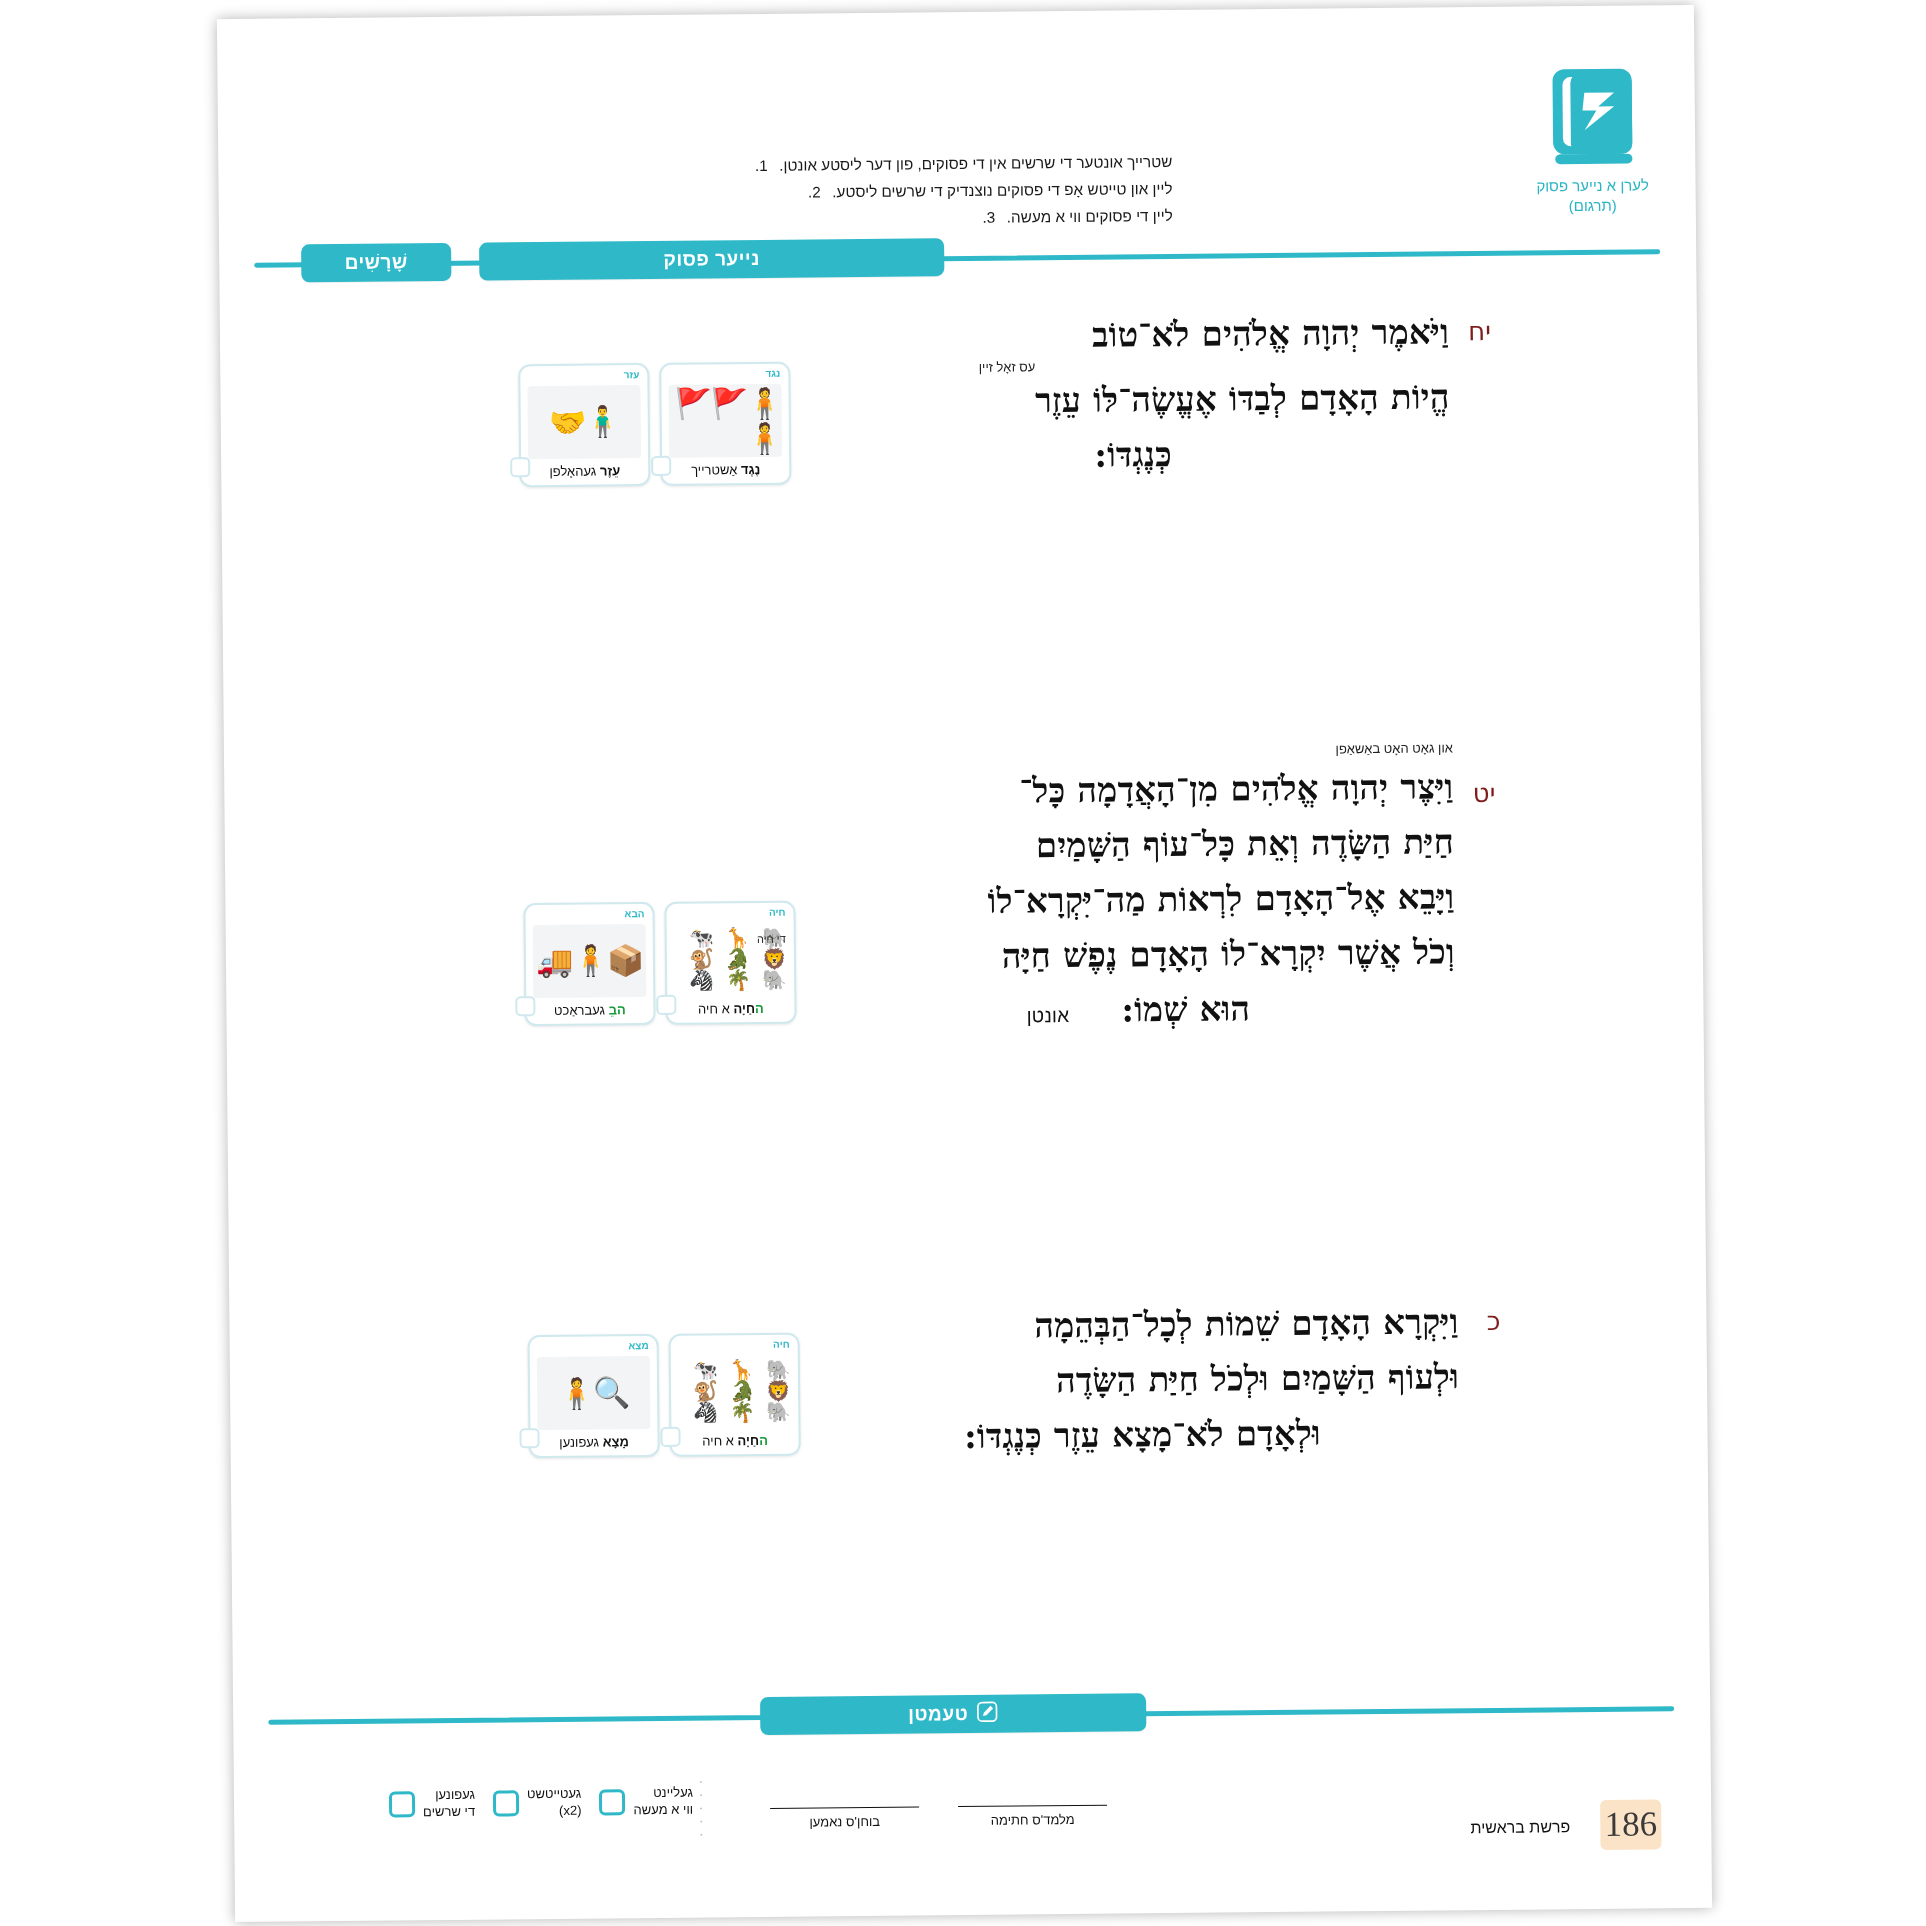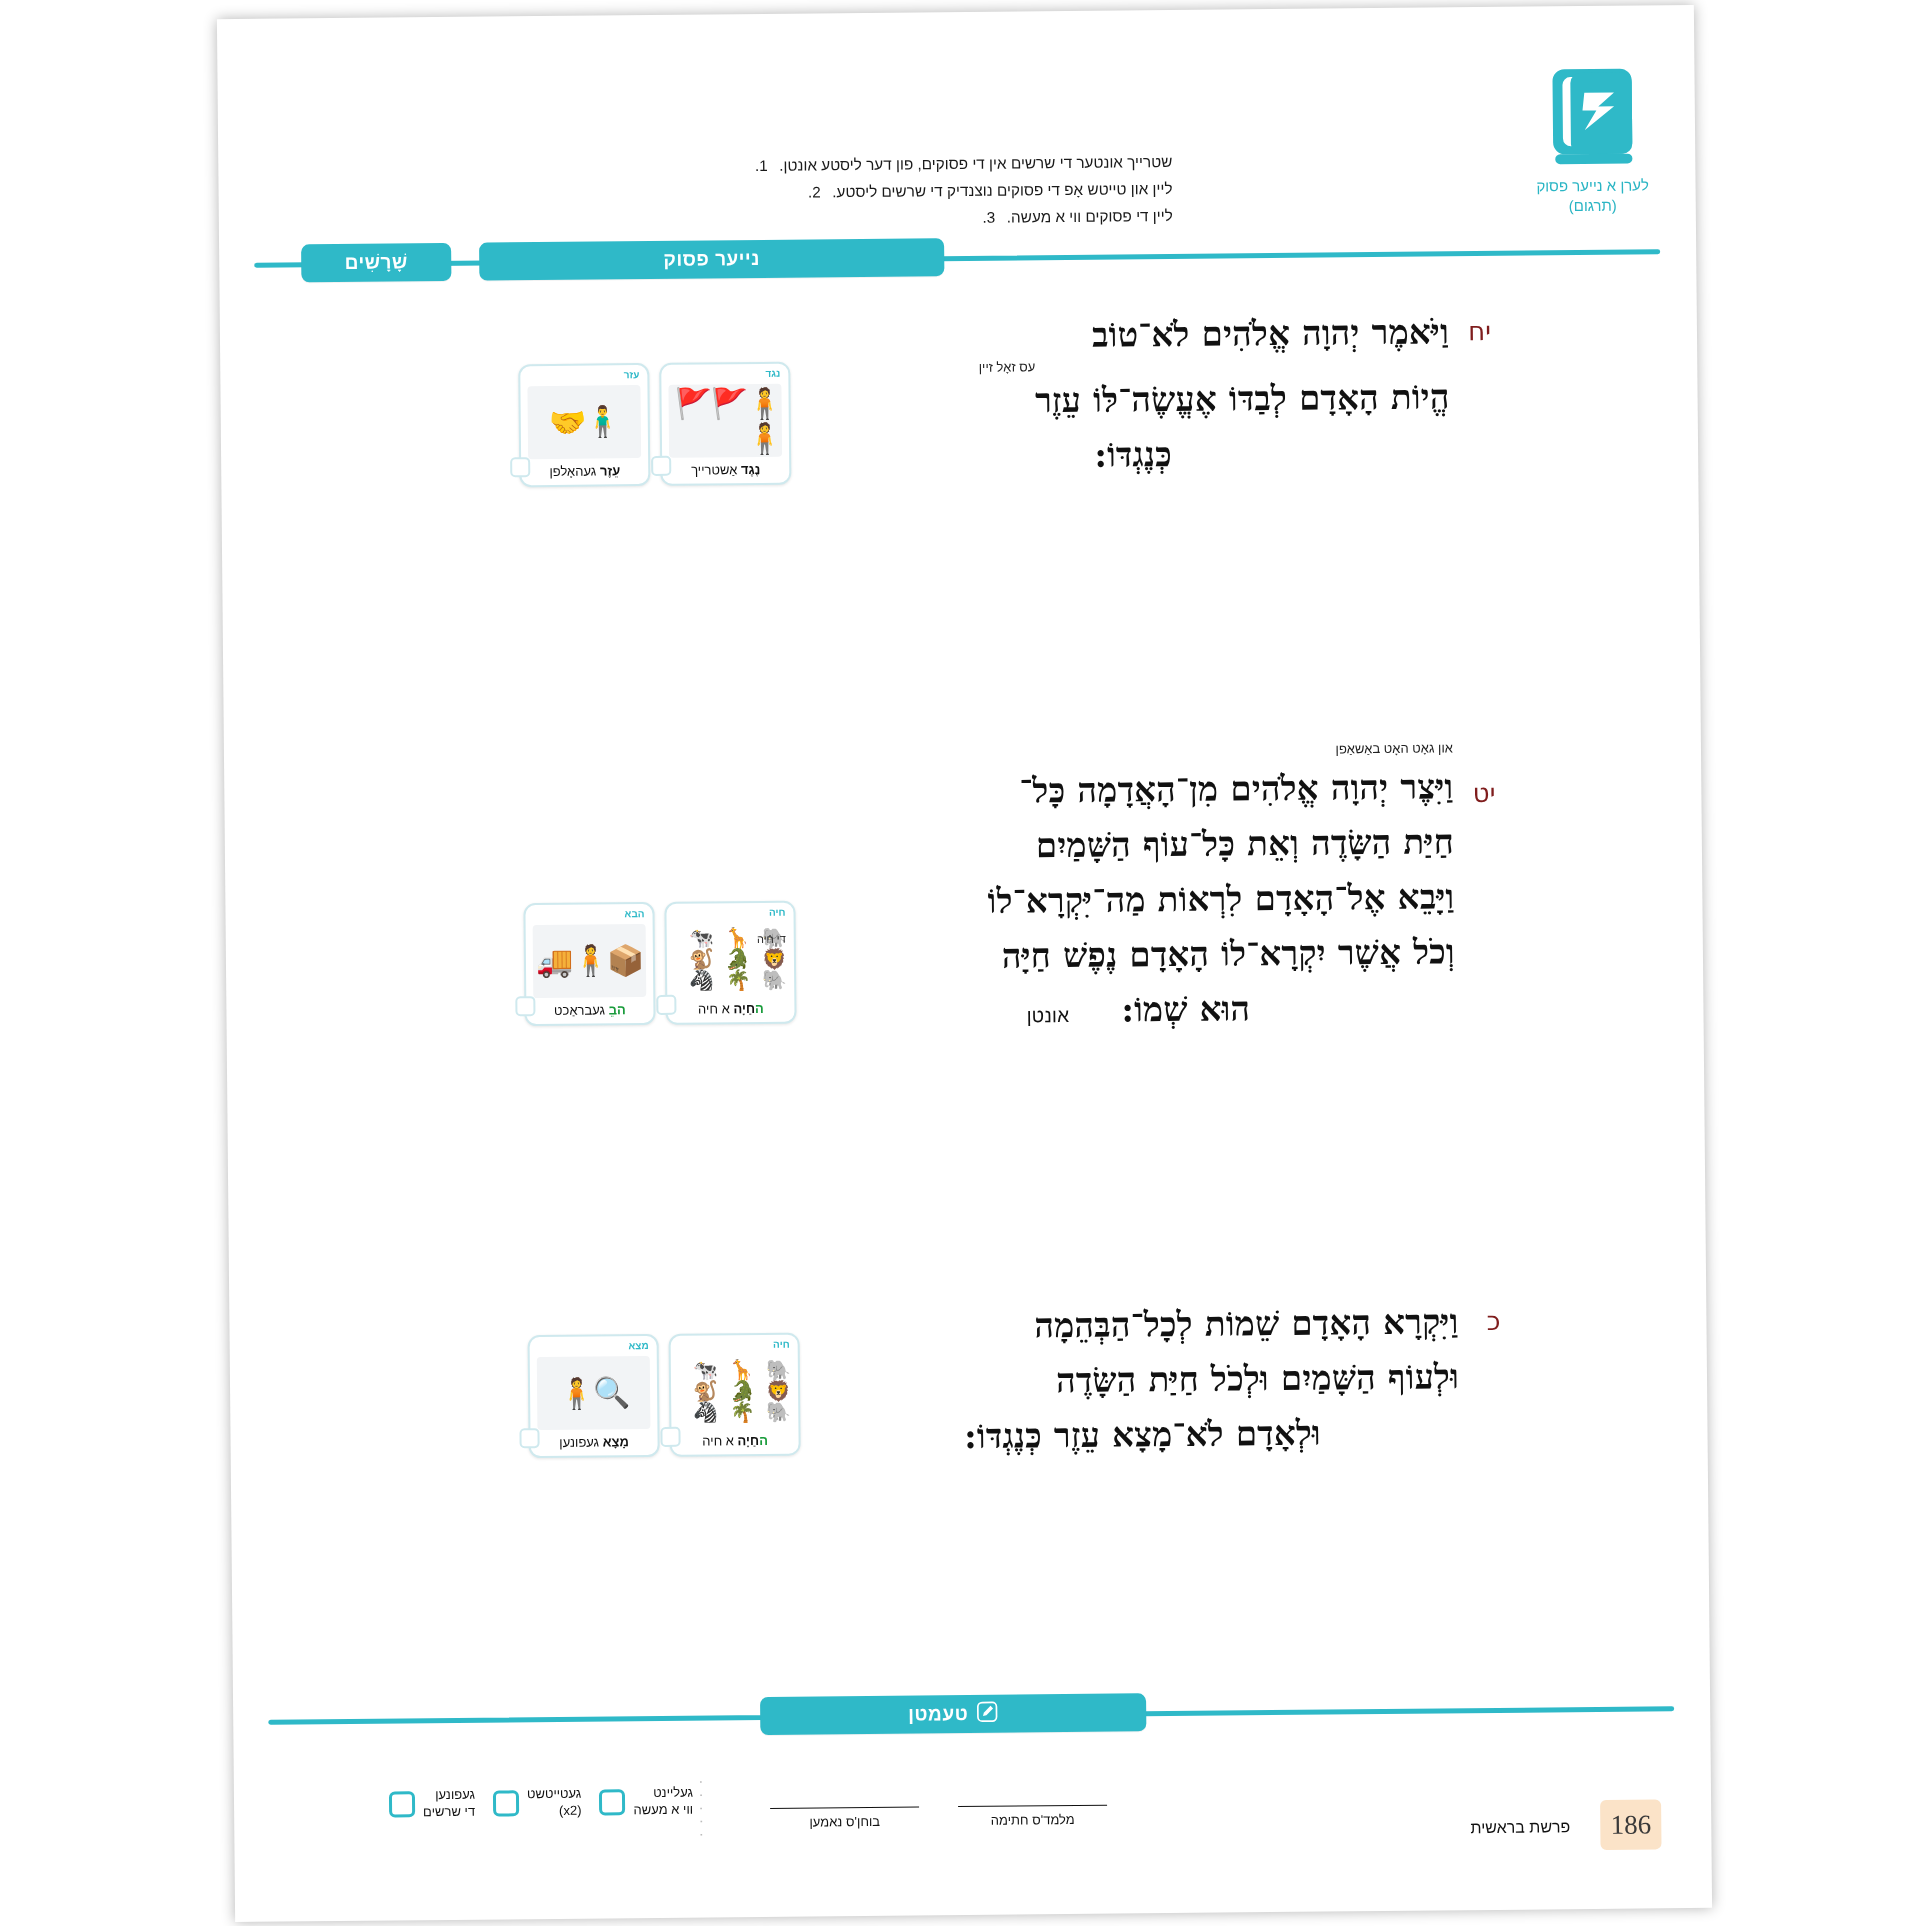--- a/index.html
+++ b/index.html
@@ -151,21 +151,21 @@
   .sig .line { width: 149px; border-top: 1.5px solid #111; margin-bottom: 6px; }
   .parsha {
     position: absolute; font-size: 16px; color:#111;
   }
   .pagenum {
     position: absolute;
     width: 61px; height: 50px;
     background: #fbe3c8;
     border-radius: 6px;
     display:flex; align-items:center; justify-content:center;
-    font-size: 27px; color:#3a3a3a;
+    font-size: 35px; color:#3a3a3a;
     font-family: "Liberation Serif", serif;
   }
   .pencil-icon { display:inline-block; vertical-align: middle; margin-left: 8px; }
 </style>
 </head>
 <body>
 
 <div class="page-wrap">
 <div class="page">
 

